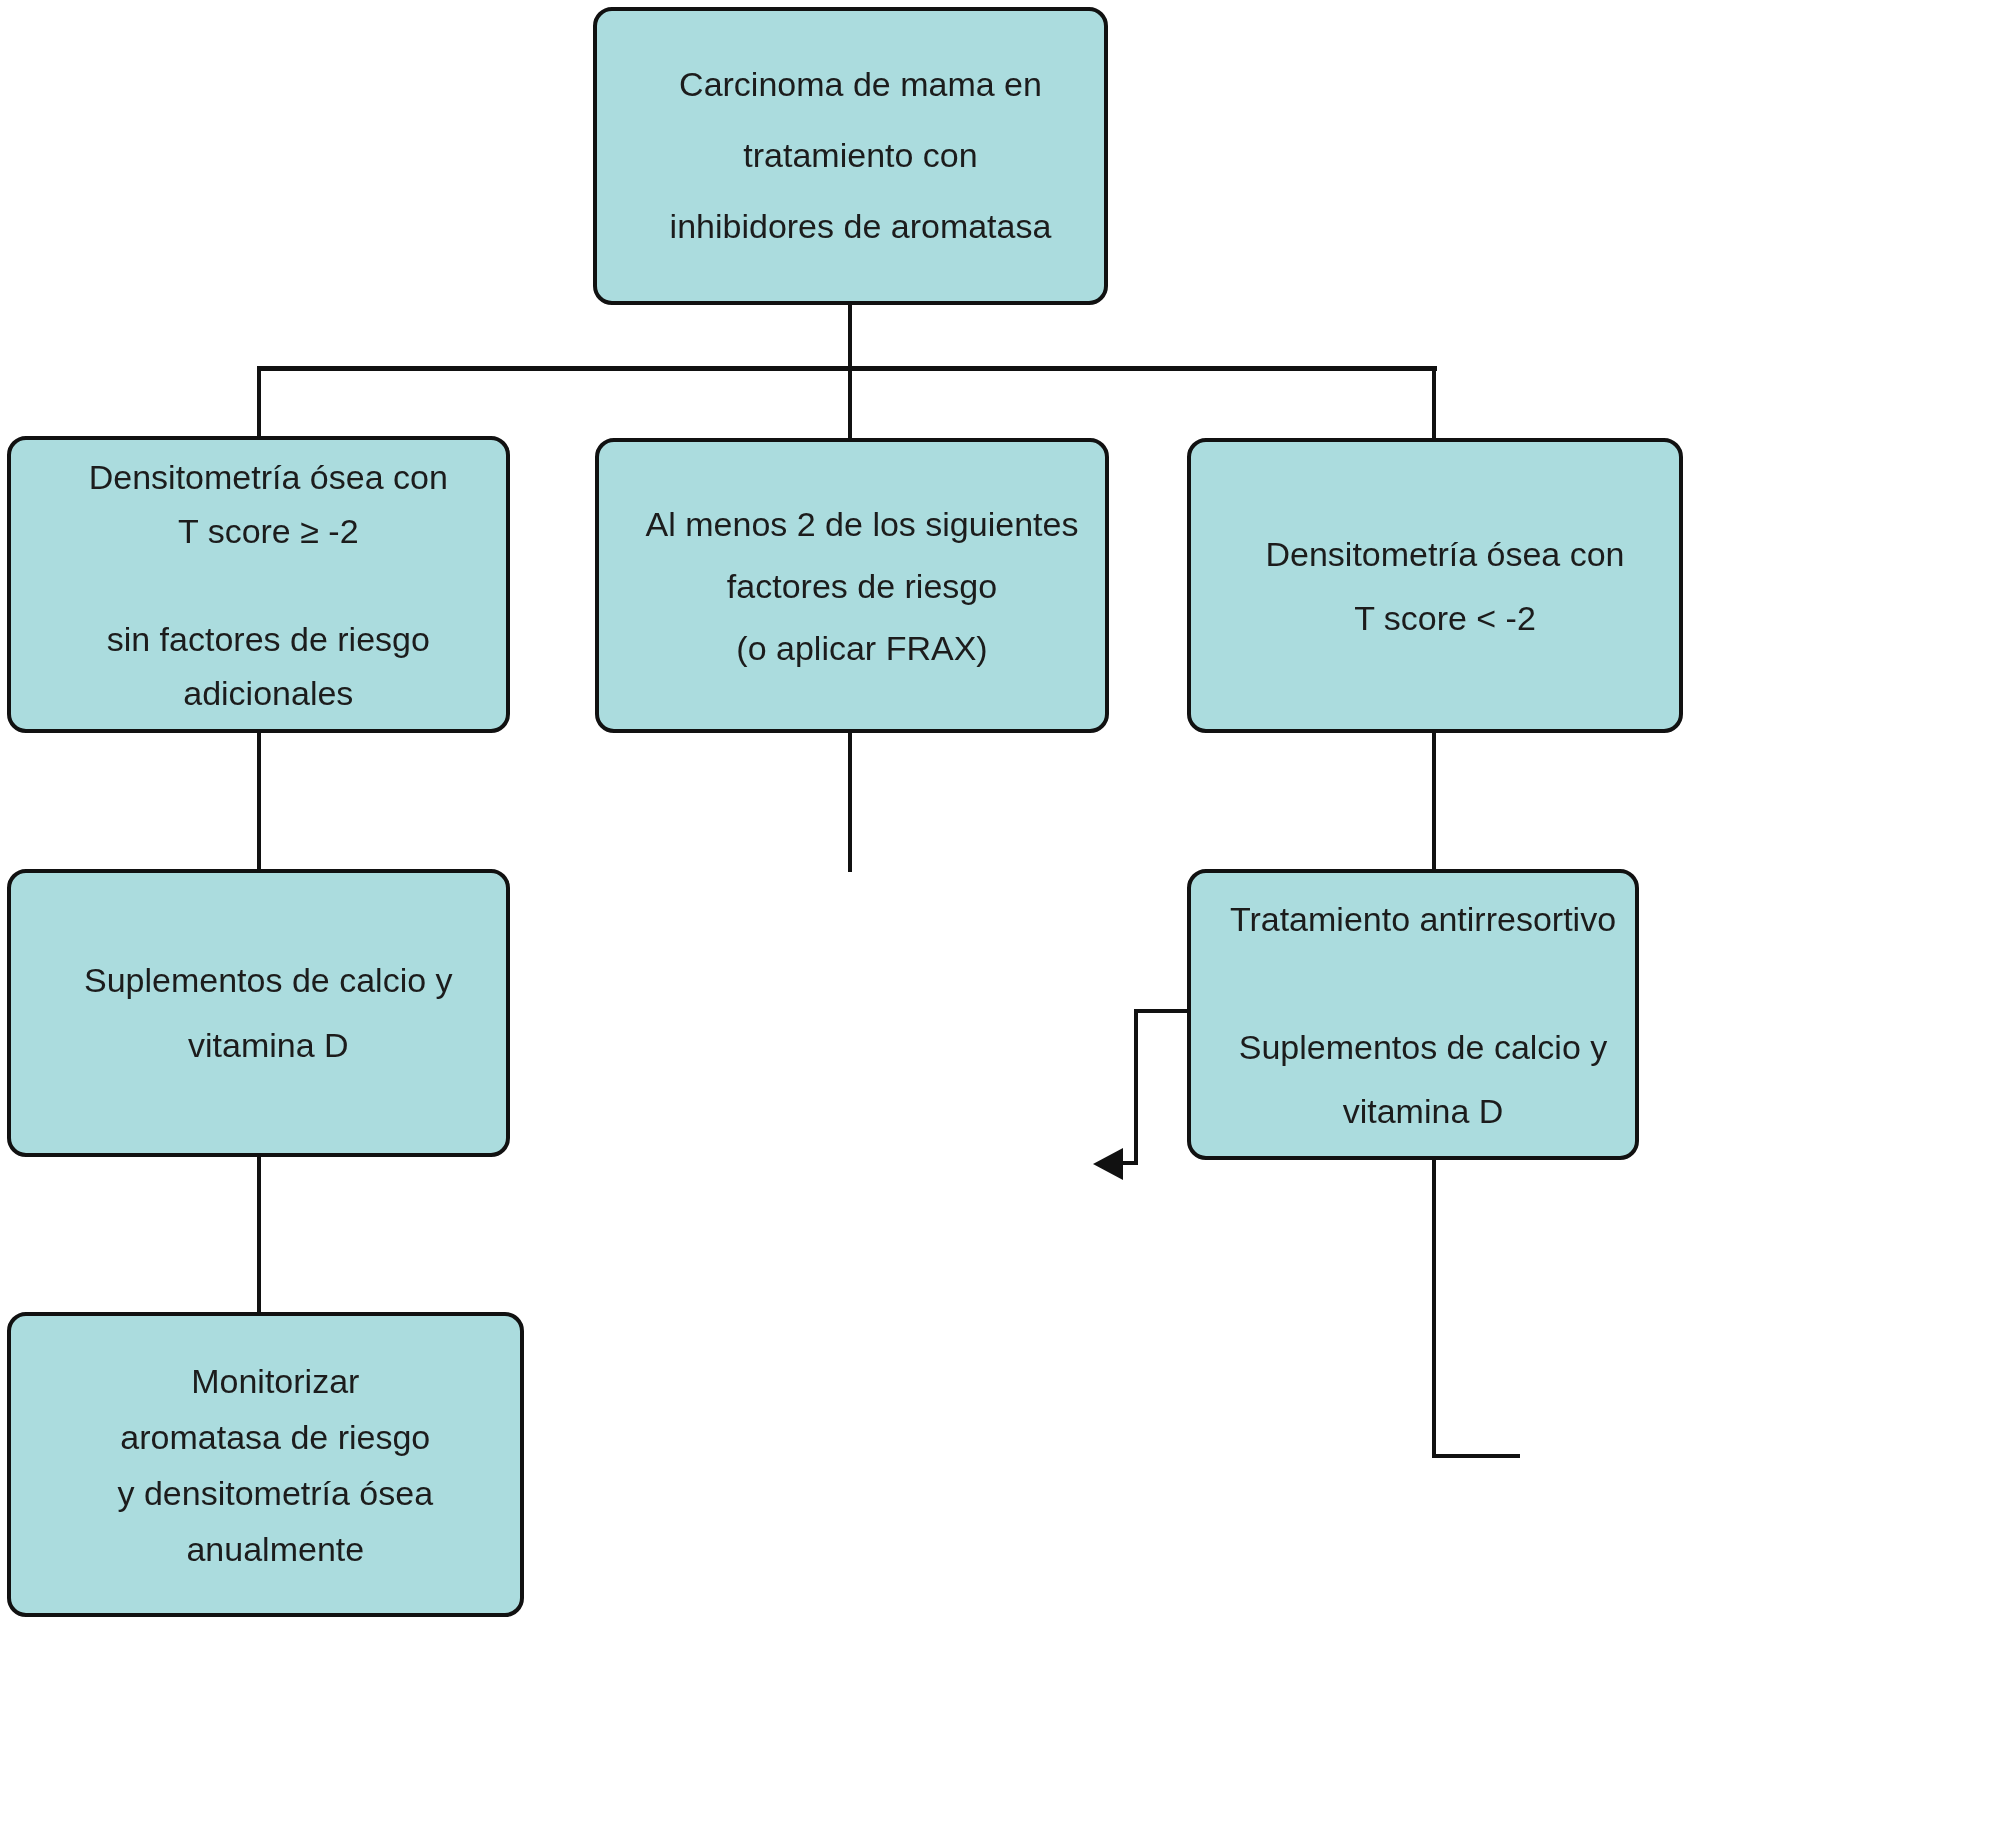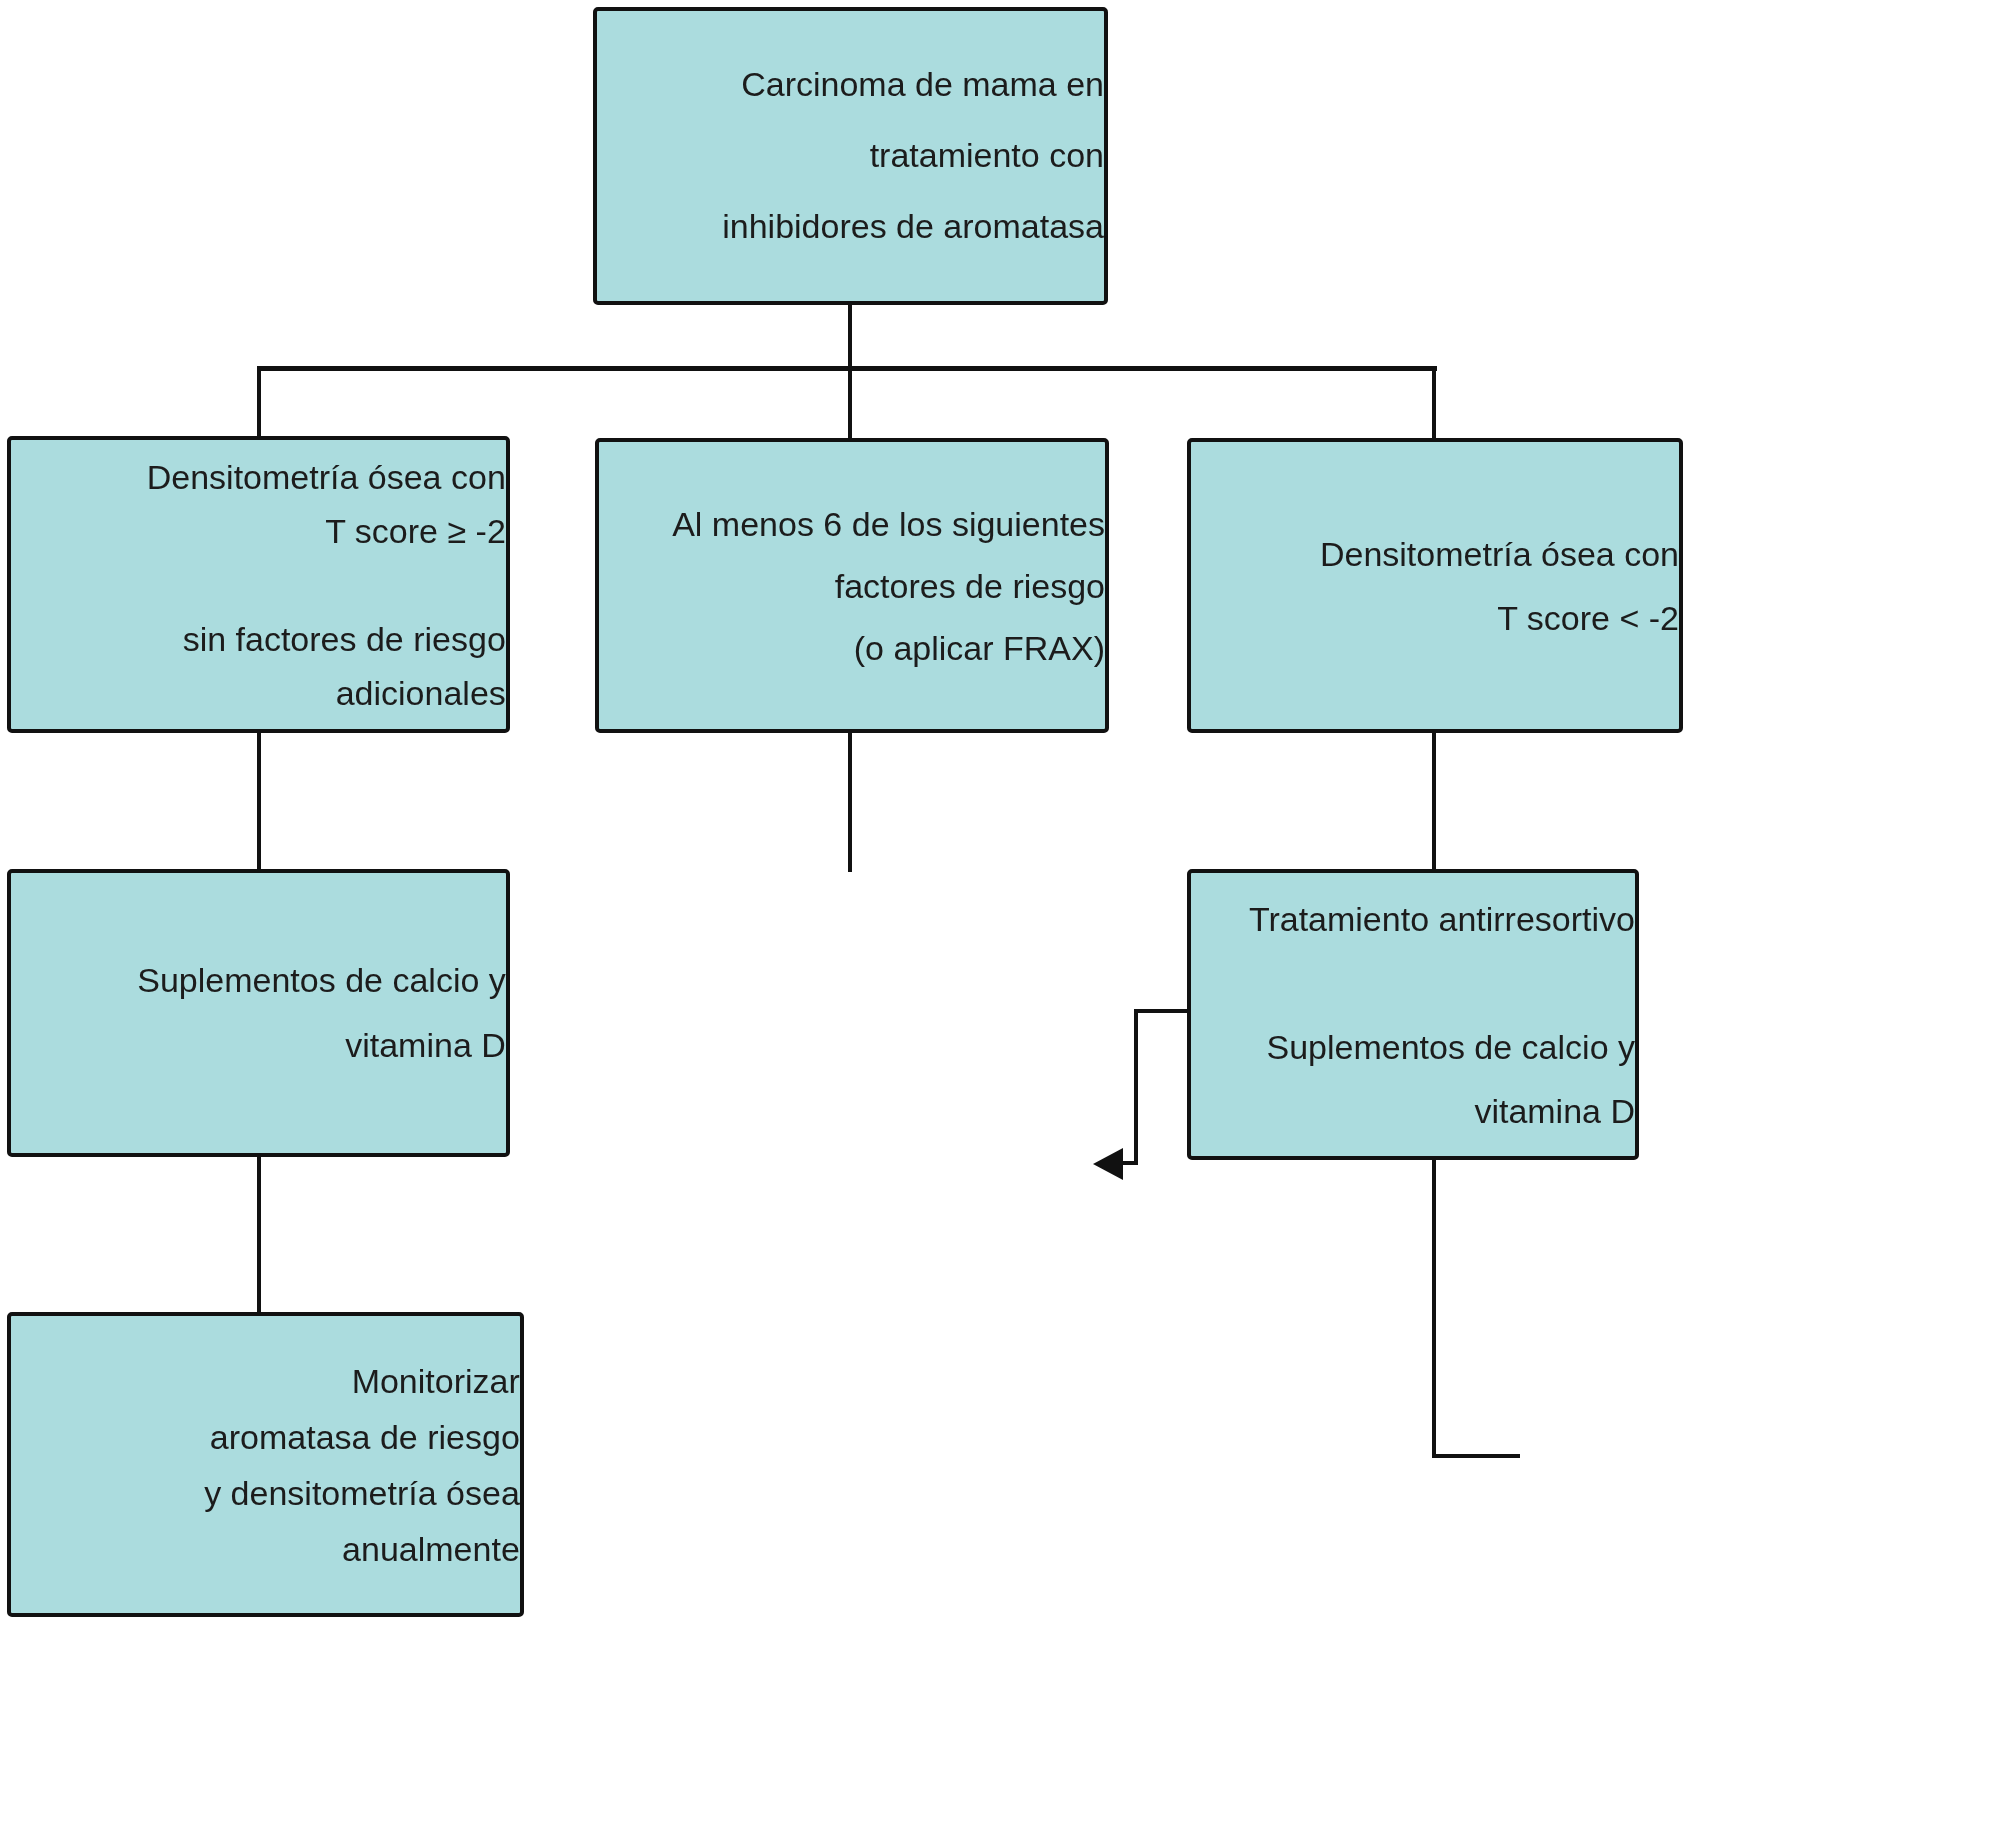--- a/index.html
+++ b/index.html
@@ -21,25 +21,25 @@
     background: var(--bg);
     font-family: "Liberation Sans", sans-serif;
     color: var(--text);
     overflow: hidden;
   }
   .box {
     position: absolute;
     box-sizing: border-box;
     background: var(--box-fill);
     border: 4.2px solid var(--box-border);
-    border-radius: 5px;
+    border-radius: 19px;
     display: flex;
     align-items: center;
     justify-content: center;
-    text-align: right;
+    text-align: center;
     font-size: 34px;
     color: var(--text);
     padding-left: 20px;
   }
   .box .txt {
     white-space: pre;
     width: 100%;
   }
   
   .b-top  { line-height: 71px; }
@@ -105,21 +105,21 @@
 
   <div class="box b-l2" style="left:6.8px; top:436px; width:503px; height:297px;">
     <div class="txt">Densitometría ósea con
 T score ≥ -2
 
 sin factores de riesgo
 adicionales</div>
   </div>
 
   <div class="box b-m2" style="left:595px; top:438px; width:514px; height:295px;">
-    <div class="txt">Al menos 6 de los siguientes
+    <div class="txt">Al menos 2 de los siguientes
 factores de riesgo
 (o aplicar FRAX)</div>
   </div>
 
   <div class="box b-r2" style="left:1187px; top:438px; width:496px; height:295px;">
     <div class="txt">Densitometría ósea con
 T score &lt; -2</div>
   </div>
 
   <div class="box b-l3" style="left:6.8px; top:869px; width:503px; height:288px;">

